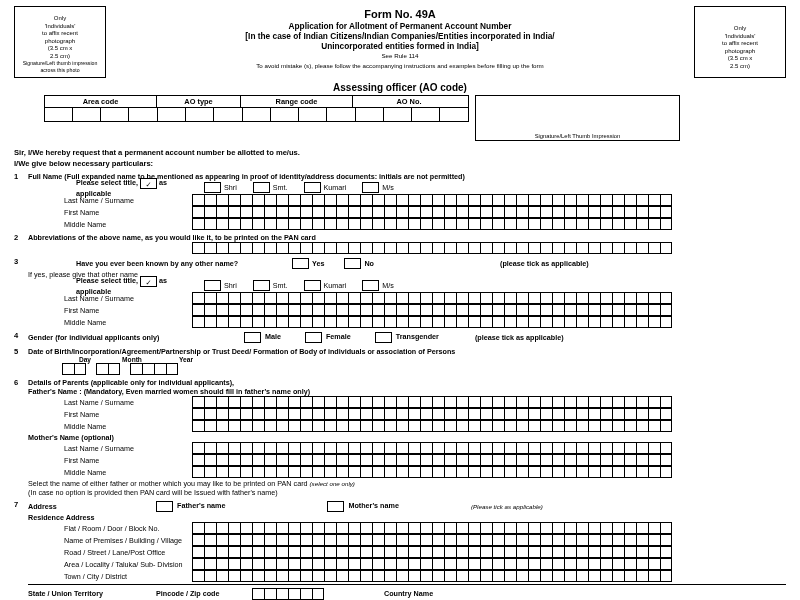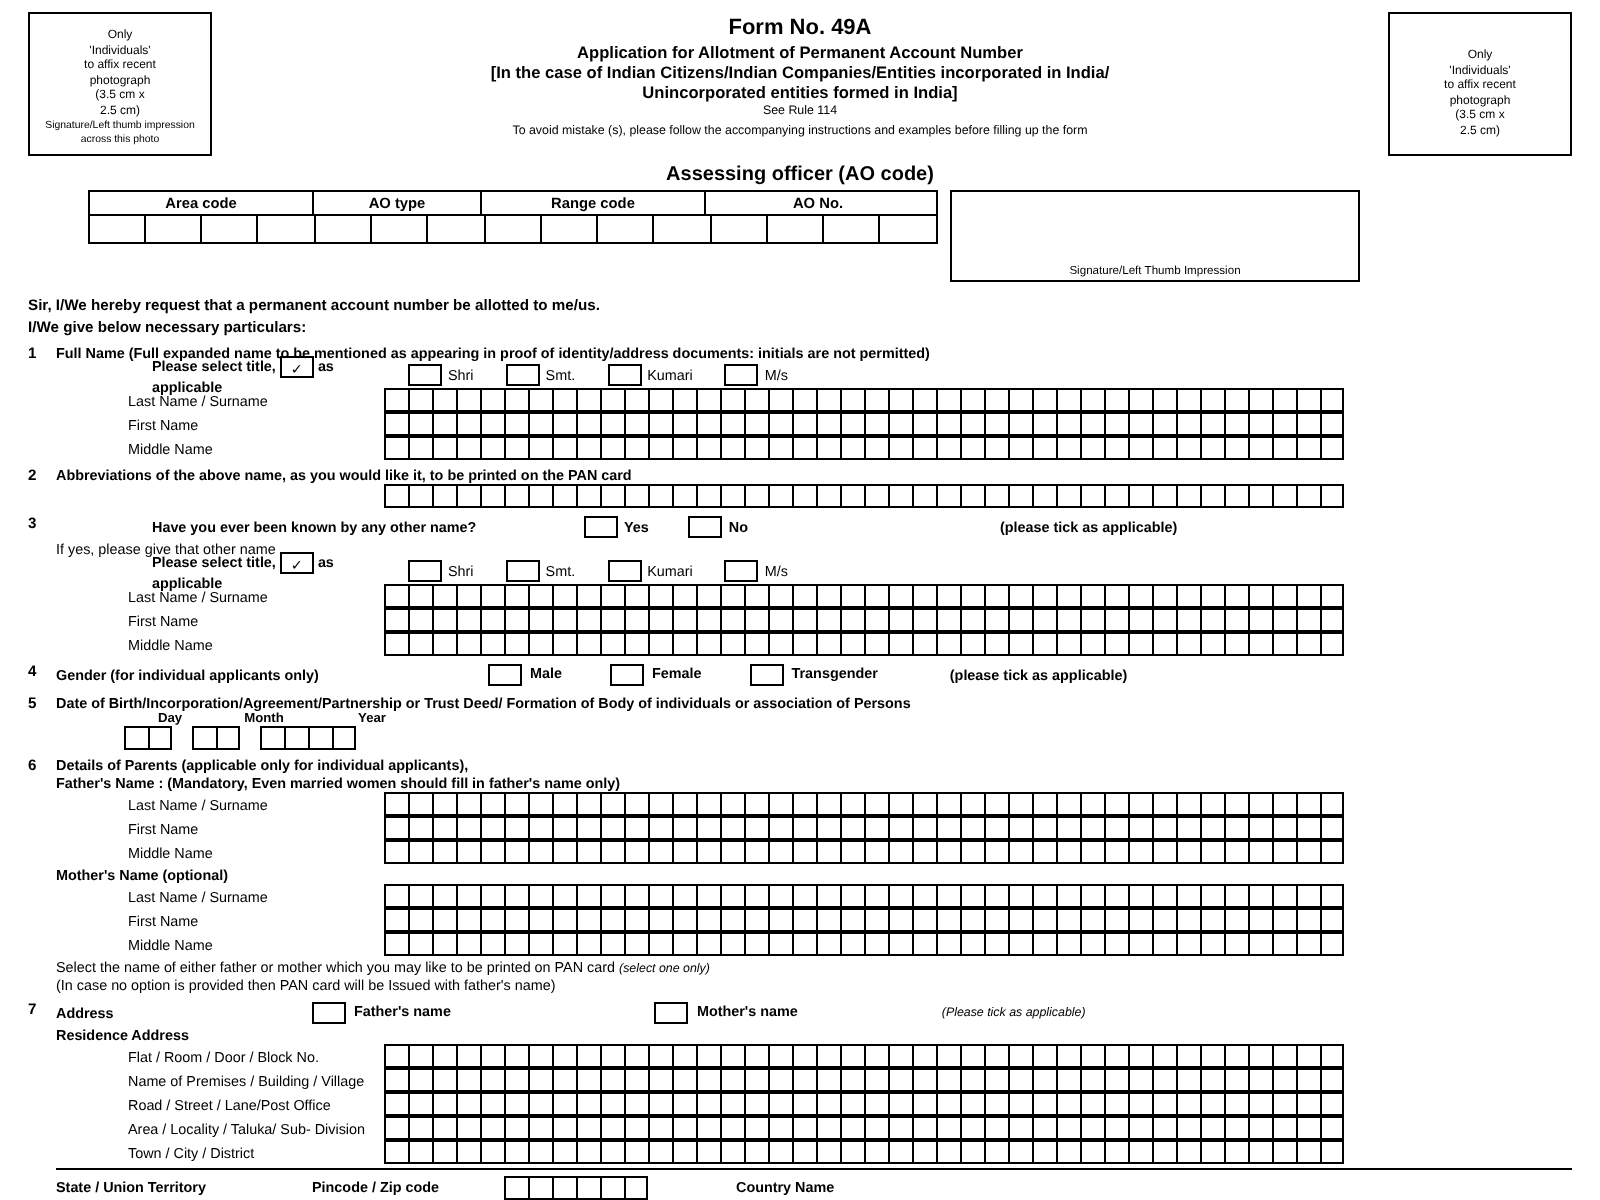--- a/index.html
+++ b/index.html
@@ -1128,19 +1128,19 @@
         <span class="b" style="width:128px">State / Union Territory</span>
         <span class="b" style="width:96px">Pincode / Zip code</span>
         <span class="row-boxes">
             <span class="bx"></span>
             <span class="bx"></span>
             <span class="bx"></span>
             <span class="bx"></span>
             <span class="bx"></span>
             <span class="bx"></span>
           </span>
-        <span class="b" style="margin-left:44px">Country Name</span>
+        <span class="b" style="margin-left:60px">Country Name</span>
       </div>
 
     </div>
   </div>
 
 </div>
 
 </body></html>

